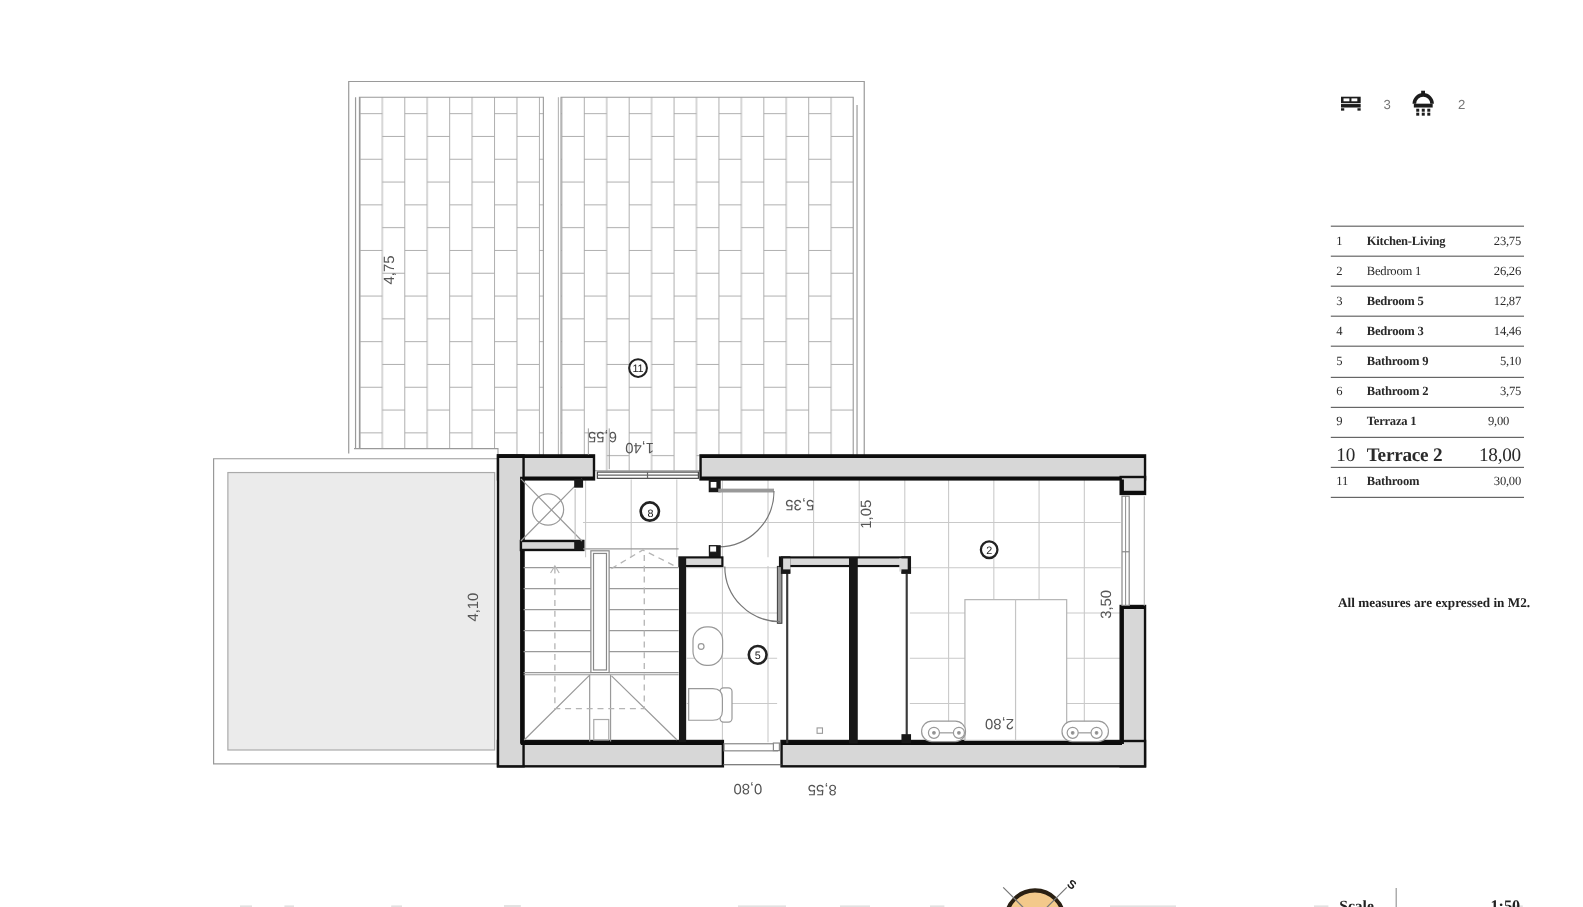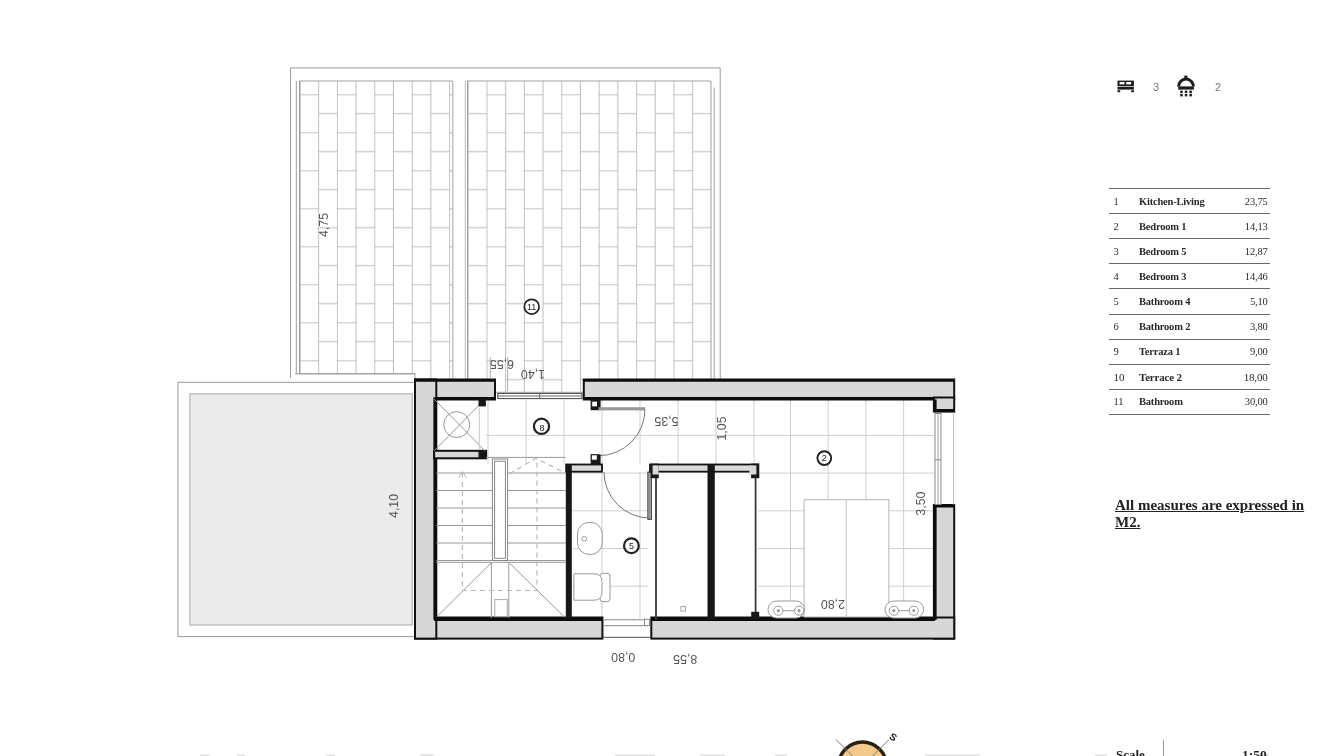--- a/index.html
+++ b/index.html
@@ -309,39 +309,39 @@
   </g>
 </g>
 
 <text x="1218" y="90.5" font-size="11" fill="#777" text-anchor="middle">2</text>
 </svg>
 
 <div class="abs" id="table" style="left:1109px;top:188px;width:161px;font-family:'Liberation Serif',serif;">
 <div style="position:absolute;left:0;top:0.0px;width:161px;height:1px;background:#666;"></div>
 <div style="position:absolute;left:4.5px;top:7.5px;width:156px;font-size:10.5px;color:#2a2a2a;"><span>1</span><span style="position:absolute;left:25.5px;font-weight:bold;letter-spacing:-0.2px;">Kitchen-Living</span><span style="position:absolute;right:2px;letter-spacing:-0.2px;">23,75</span></div>
 <div style="position:absolute;left:0;top:25.1px;width:161px;height:1px;background:#666;"></div>
-<div style="position:absolute;left:4.5px;top:32.6px;width:156px;font-size:10.5px;color:#2a2a2a;"><span>2</span><span style="position:absolute;left:25.5px;font-weight:bold;letter-spacing:-0.2px;text-align:center;">Bedroom 1</span><span style="position:absolute;right:2px;letter-spacing:-0.2px;">14,13</span></div>
+<div style="position:absolute;left:4.5px;top:32.6px;width:156px;font-size:10.5px;color:#2a2a2a;"><span>2</span><span style="position:absolute;left:25.5px;font-weight:normal;letter-spacing:-0.2px;text-align:center;">Bedroom 1</span><span style="position:absolute;right:2px;letter-spacing:-0.2px;">26,26</span></div>
 <div style="position:absolute;left:0;top:50.2px;width:161px;height:1px;background:#666;"></div>
 <div style="position:absolute;left:4.5px;top:57.7px;width:156px;font-size:10.5px;color:#2a2a2a;"><span>3</span><span style="position:absolute;left:25.5px;font-weight:bold;letter-spacing:-0.2px;">Bedroom 5</span><span style="position:absolute;right:2px;letter-spacing:-0.2px;text-align:right;">12,87</span></div>
 <div style="position:absolute;left:0;top:75.3px;width:161px;height:1px;background:#666;"></div>
 <div style="position:absolute;left:4.5px;top:82.8px;width:156px;font-size:10.5px;color:#2a2a2a;"><span>4</span><span style="position:absolute;left:25.5px;font-weight:bold;letter-spacing:-0.2px;">Bedroom 3</span><span style="position:absolute;right:2px;letter-spacing:-0.2px;">14,46</span></div>
 <div style="position:absolute;left:0;top:100.4px;width:161px;height:1px;background:#666;"></div>
-<div style="position:absolute;left:4.5px;top:107.9px;width:156px;font-size:10.5px;color:#2a2a2a;"><span>5</span><span style="position:absolute;left:25.5px;font-weight:bold;letter-spacing:-0.2px;">Bathroom 4</span><span style="position:absolute;right:2px;letter-spacing:-0.2px;">5,10</span></div>
+<div style="position:absolute;left:4.5px;top:107.9px;width:156px;font-size:10.5px;color:#2a2a2a;"><span>5</span><span style="position:absolute;left:25.5px;font-weight:bold;letter-spacing:-0.2px;">Bathroom 9</span><span style="position:absolute;right:2px;letter-spacing:-0.2px;">5,10</span></div>
 <div style="position:absolute;left:0;top:125.5px;width:161px;height:1px;background:#666;"></div>
-<div style="position:absolute;left:4.5px;top:133.0px;width:156px;font-size:10.5px;color:#2a2a2a;"><span>6</span><span style="position:absolute;left:25.5px;font-weight:bold;letter-spacing:-0.2px;">Bathroom 2</span><span style="position:absolute;right:2px;letter-spacing:-0.2px;">3,80</span></div>
+<div style="position:absolute;left:4.5px;top:133.0px;width:156px;font-size:10.5px;color:#2a2a2a;"><span>6</span><span style="position:absolute;left:25.5px;font-weight:bold;letter-spacing:-0.2px;">Bathroom 2</span><span style="position:absolute;right:2px;letter-spacing:-0.2px;">3,75</span></div>
 <div style="position:absolute;left:0;top:150.6px;width:161px;height:1px;background:#666;"></div>
-<div style="position:absolute;left:4.5px;top:158.1px;width:156px;font-size:10.5px;color:#2a2a2a;"><span>9</span><span style="position:absolute;left:25.5px;font-weight:bold;letter-spacing:-0.2px;">Terraza 1</span><span style="position:absolute;right:2px;letter-spacing:-0.2px;">9,00</span></div>
+<div style="position:absolute;left:4.5px;top:158.1px;width:156px;font-size:10.5px;color:#2a2a2a;"><span>9</span><span style="position:absolute;left:25.5px;font-weight:bold;letter-spacing:-0.2px;">Terraza 1</span><span style="position:absolute;right:12px;letter-spacing:-0.2px;">9,00</span></div>
 <div style="position:absolute;left:0;top:175.7px;width:161px;height:1px;background:#666;"></div>
-<div style="position:absolute;left:4.5px;top:183.2px;width:156px;font-size:11px;color:#2a2a2a;"><span>10</span><span style="position:absolute;left:25.5px;font-weight:bold;letter-spacing:-0.2px;">Terrace 2</span><span style="position:absolute;right:2px;letter-spacing:-0.2px;">18,00</span></div>
+<div style="position:absolute;left:4.5px;top:183.2px;width:156px;font-size:16px;color:#2a2a2a;"><span>10</span><span style="position:absolute;left:25.5px;font-weight:bold;letter-spacing:-0.2px;">Terrace 2</span><span style="position:absolute;right:2px;letter-spacing:-0.2px;">18,00</span></div>
 <div style="position:absolute;left:0;top:200.8px;width:161px;height:1px;background:#666;"></div>
 <div style="position:absolute;left:4.5px;top:208.3px;width:156px;font-size:10.5px;color:#2a2a2a;"><span>11</span><span style="position:absolute;left:25.5px;font-weight:bold;letter-spacing:-0.2px;">Bathroom</span><span style="position:absolute;right:2px;letter-spacing:-0.2px;">30,00</span></div>
 <div style="position:absolute;left:0;top:225.9px;width:161px;height:1px;background:#666;"></div>
 </div>
 
-<div class="abs" style="left:1115px;top:496.5px;font-family:'Liberation Serif',serif;font-size:15px;font-weight:bold;color:#222;text-decoration:underline;">All measures are expressed in M2.</div>
+<div class="abs" style="left:1115px;top:496.5px;font-family:'Liberation Serif',serif;font-size:11px;font-weight:bold;color:#222;">All measures are expressed in M2.</div>
 
 <div class="abs" style="left:1116px;top:747px;font-family:'Liberation Serif',serif;font-size:13px;font-weight:bold;color:#222;">Scale</div>
 
 <div class="abs" style="left:1162.8px;top:740px;width:1px;height:16px;background:#999;"></div>
 
 <div class="abs" style="left:1242px;top:747px;font-family:'Liberation Serif',serif;font-size:13.5px;font-weight:bold;color:#222;">1:50</div>
 
 </div>
 
 </body></html>

